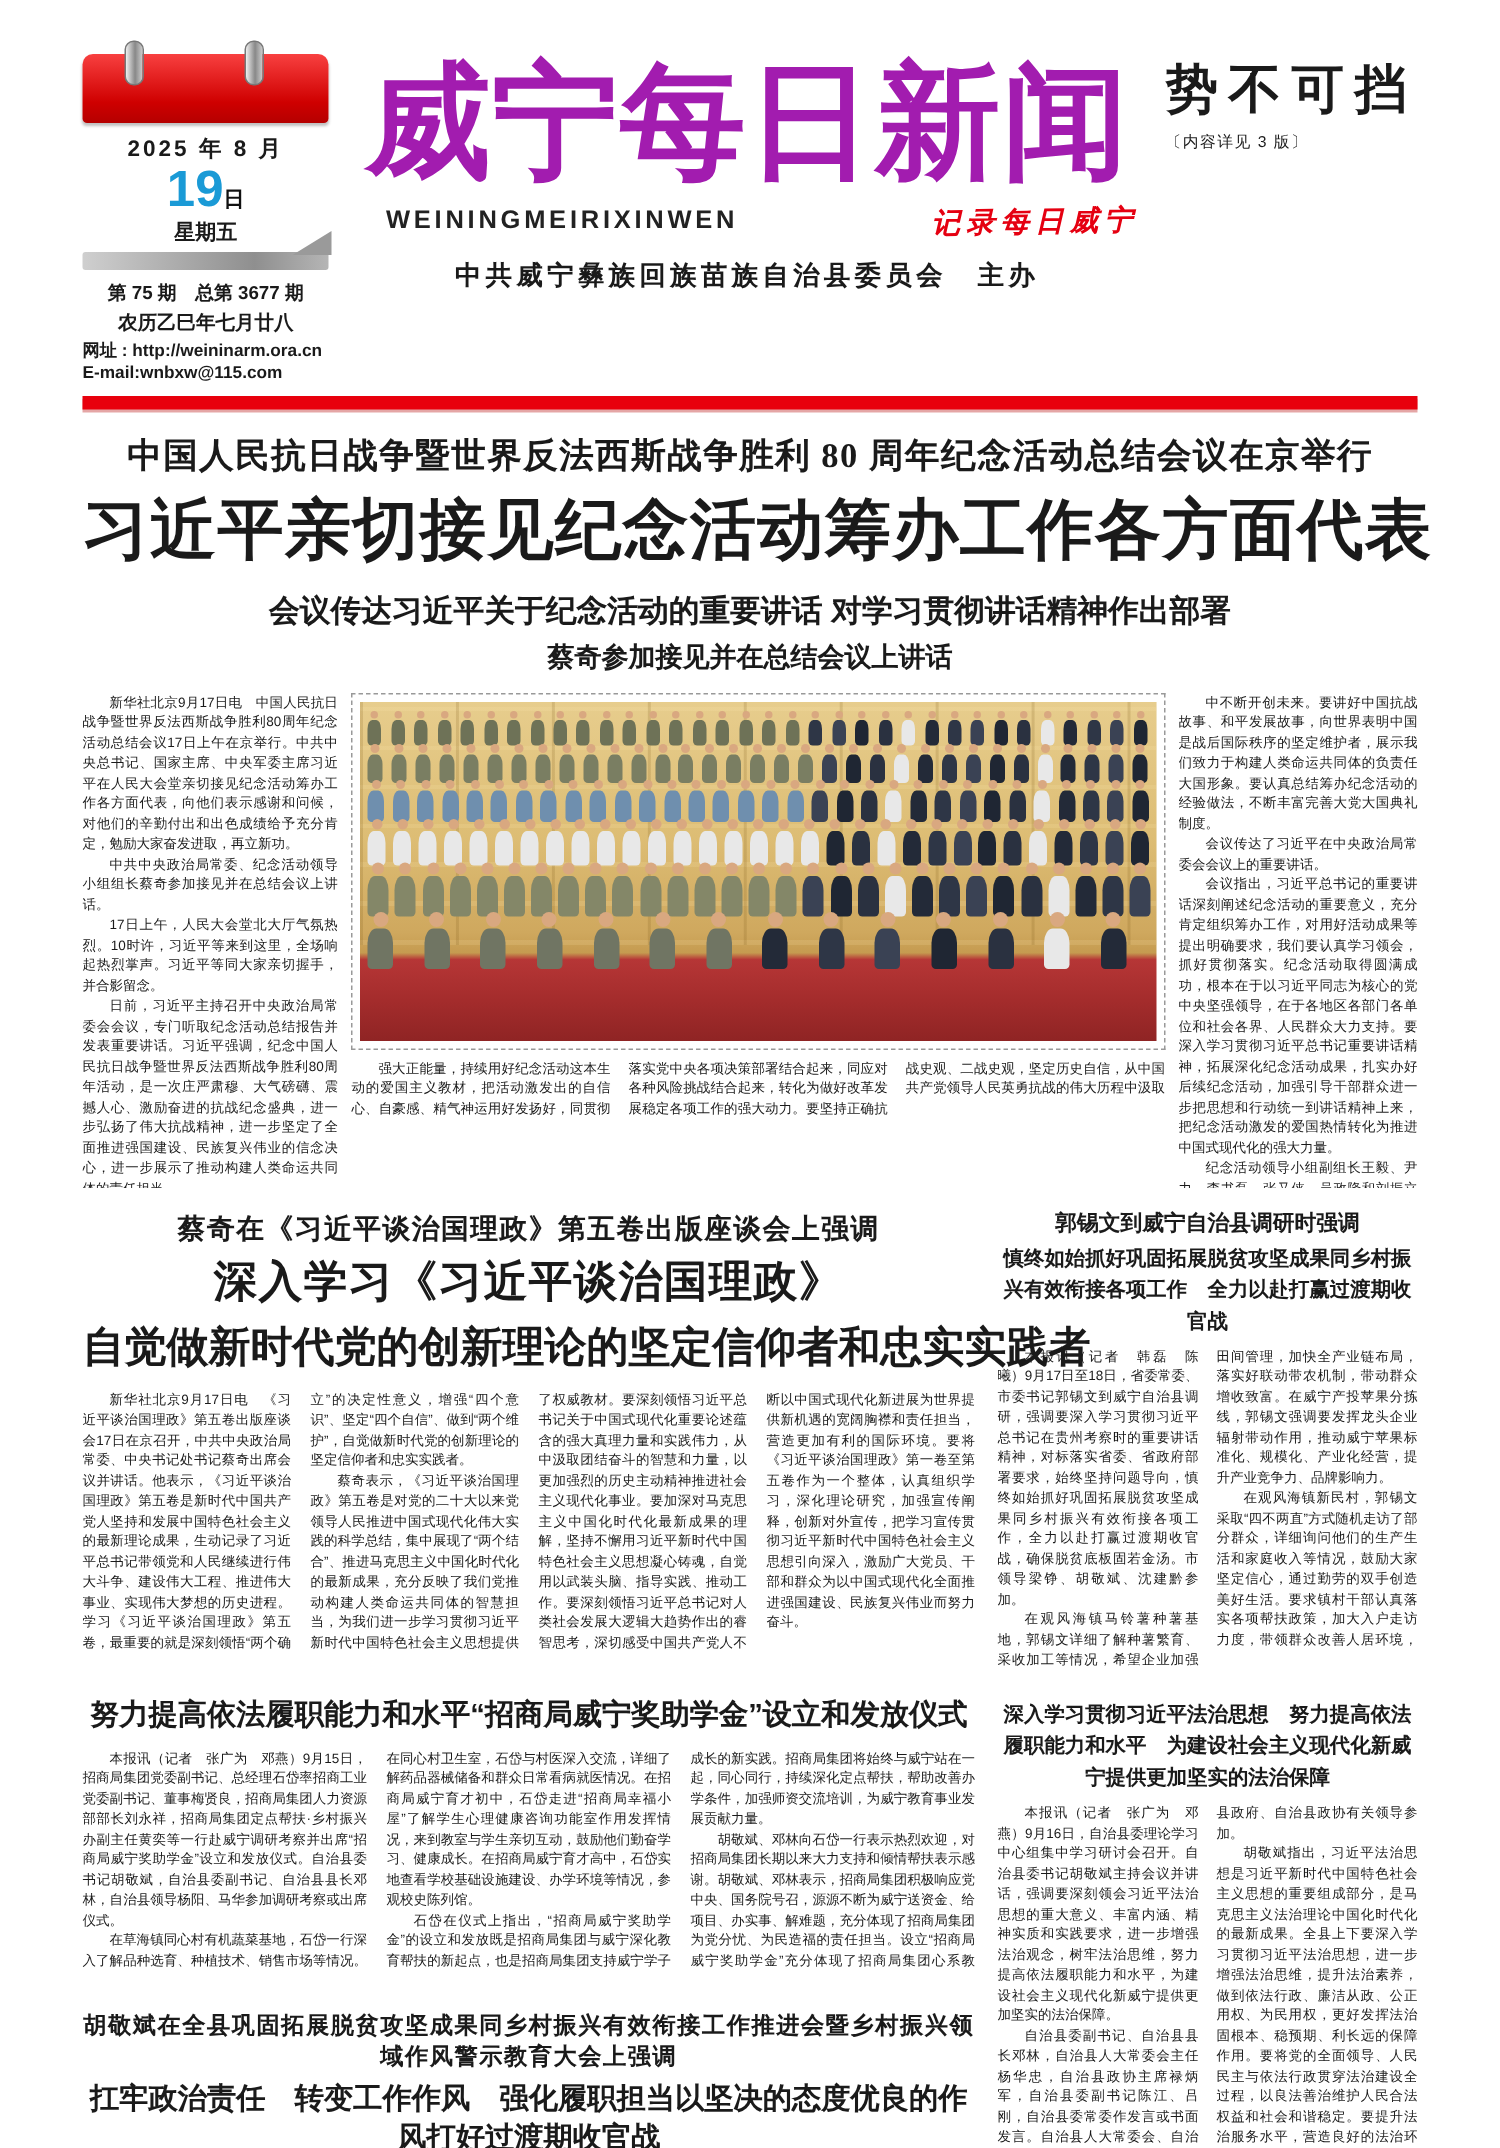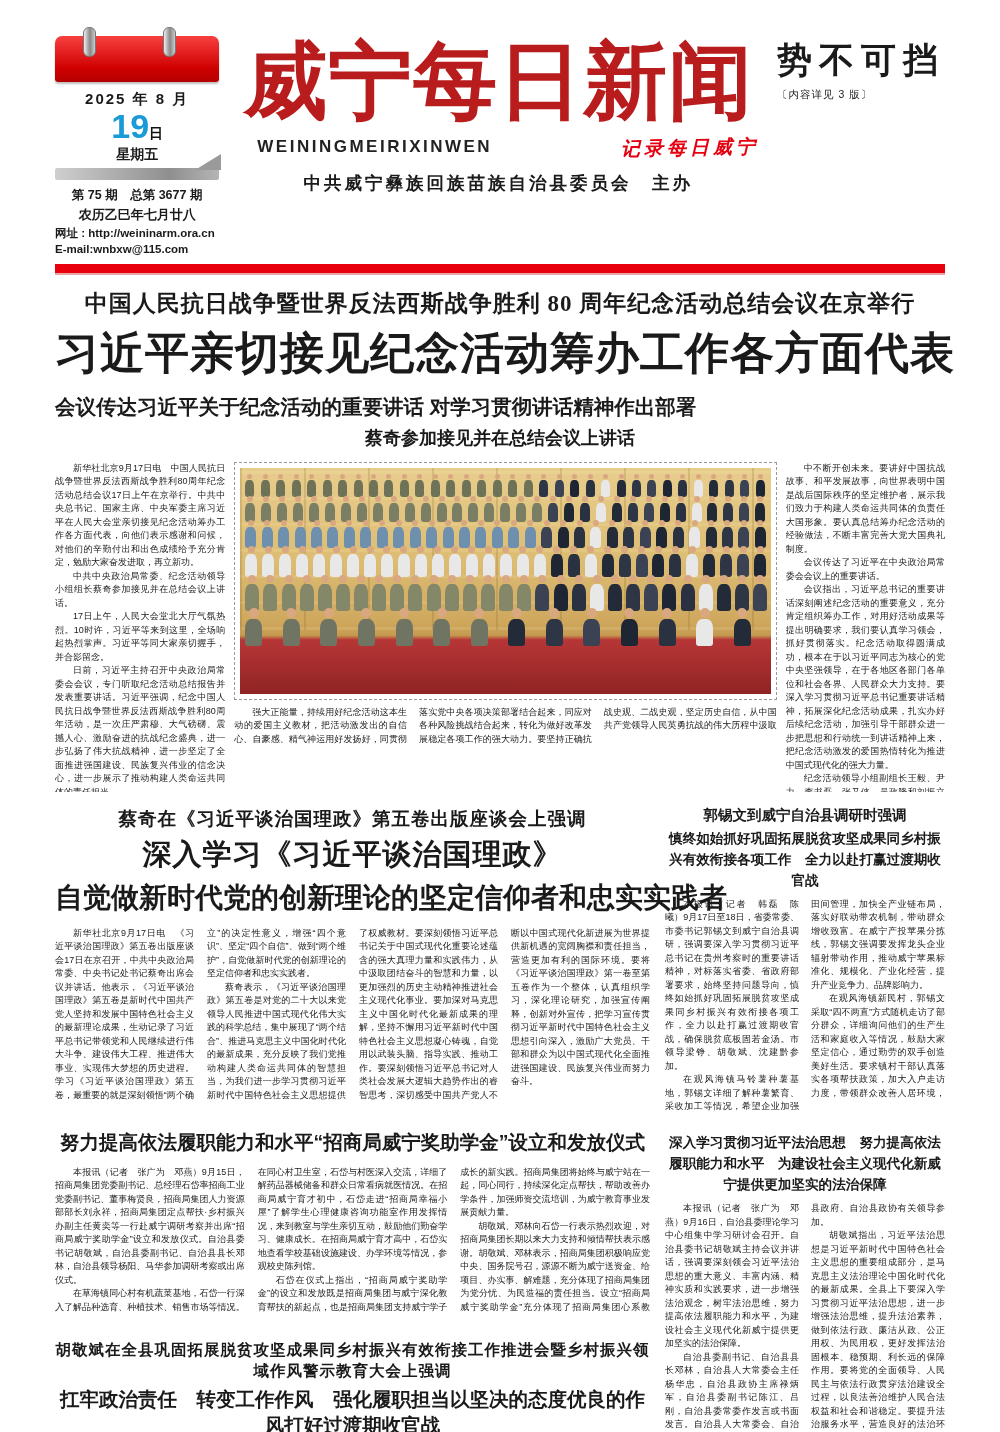--- a/index.html
+++ b/index.html
@@ -21,36 +21,36 @@
   .cal-day { font-size:34px; color:#1a9ad6; line-height:1.05; }
   .cal-day small { font-size:14px; color:#111; font-weight:bold; }
   .cal-wd { font-size:14px; margin-top:1px; }
   .cal-curl { position:relative; height:12px; margin-top:4px; background:linear-gradient(90deg,#cfcfcf,#8f8f8f 70%,#b5b5b5); border-radius:2px; }
   .cal-curl:after { content:""; position:absolute; right:-2px; top:-14px; border-style:solid; border-width:0 0 16px 26px; border-color:transparent transparent #9a9a9a transparent; }
   .cal-issue { margin-top:7px; font-size:12.5px; }
   .cal-lunar { font-size:13px; margin-top:2px; }
   .cal-web,.cal-mail { font-size:11.5px; margin-top:2px; text-align:left; }
 
   .mh-center { width:560px; text-align:center; }
-  .mh-title { font-family:"DejaVu Serif","Liberation Serif",serif; font-weight:700; font-size:84px; line-height:1.08; color:#b91c1c; white-space:nowrap; letter-spacing:1px; }
+  .mh-title { font-family:"DejaVu Serif","Liberation Serif",serif; font-weight:700; font-size:84px; line-height:1.08; color:#a21caf; white-space:nowrap; letter-spacing:1px; }
   .mh-sub { position:relative; margin-top:8px; height:26px; }
   .mh-pinyin { position:absolute; left:38px; top:2px; font-size:17px; font-weight:700; letter-spacing:2.5px; color:#222; }
   .mh-script { position:absolute; right:18px; top:0; font-family:"DejaVu Serif",serif; font-style:italic; font-weight:700; font-size:19px; color:#e50011; letter-spacing:4px; transform:rotate(-1deg); }
   .mh-org { margin-top:10px; font-size:17.5px; font-weight:700; letter-spacing:3px; }
 
   .mh-right { width:168px; text-align:left; }
   .mh-slogan div { font-size:35px; font-weight:900; letter-spacing:7px; line-height:1.38; white-space:nowrap; }
   .mh-note { font-size:10.5px; margin-top:4px; letter-spacing:1px; }
 
   .redbar { height:9px; background:#e8000d; margin-top:9px; box-shadow:0 2px 0 rgba(180,0,0,.35); }
 
   
   .lead-kicker { margin-top:15px; text-align:center; font-family:"Liberation Serif","DejaVu Serif",serif; font-weight:700; font-size:23px; letter-spacing:1px; }
   .lead-headline { margin-top:5px; text-align:center; font-size:44px; font-weight:900; letter-spacing:1px; white-space:nowrap; }
-  .lead-deck1 { margin-top:10px; text-align:left; font-size:20.5px; font-weight:800; }
+  .lead-deck1 { margin-top:10px; text-align:center; font-size:20.5px; font-weight:800; }
   .lead-deck2 { margin-top:5px; text-align:center; font-size:18px; font-weight:700; }
 
   .bodytext { font-size:9px; line-height:1.5; text-align:justify; overflow:hidden; }
   .bodytext .para { text-indent:2em; margin:0; }
 
   .lead-row { display:flex; gap:9px; margin-top:12px; }
   .lead-left { width:172px; height:330px; }
   .lead-mid { width:548px; }
   .lead-right { width:161px; height:330px; }
 

